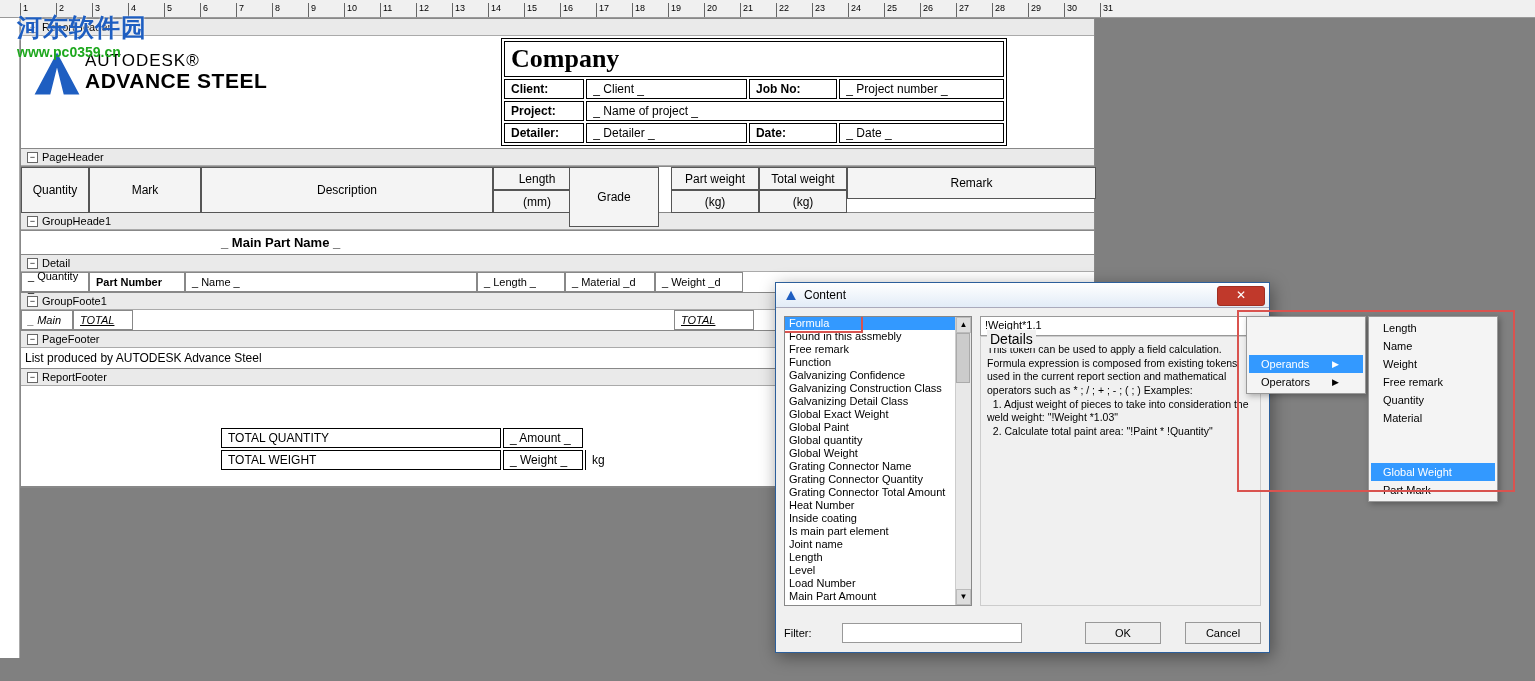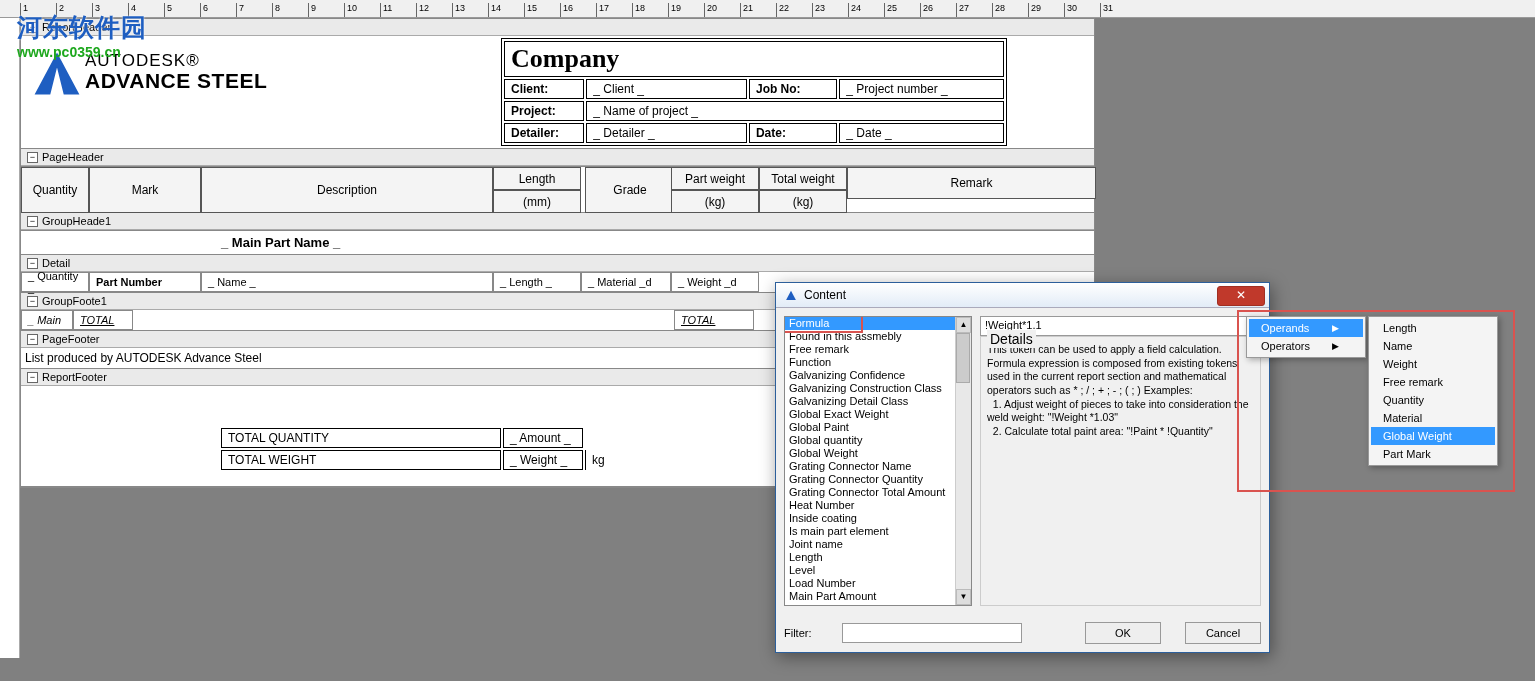--- a/index.html
+++ b/index.html
@@ -70,21 +70,21 @@
 .details-group .legend { position: absolute; top: -7px; left: 6px; background: #f0f0f0; padding: 0 3px; font-size: 14px; }
 .dialog-footer { display: flex; gap: 24px; padding: 8px; align-items: center; }
 .dialog-footer label { font-size: 11px; }
 .dialog-footer input { border: 1px solid #999; height: 20px; flex: 0 0 180px; margin-left: 6px; }
 .dialog-footer .spacer { flex: 1; }
 .dialog-footer button { width: 76px; height: 22px; font-size: 11px; border: 1px solid #999; background: #eee; cursor: pointer; }
 
 
 .menu { position: absolute; background: #f4f4f4; border: 1px solid #999; box-shadow: 2px 2px 6px rgba(0,0,0,0.3); font-size: 11px; z-index: 200; padding: 2px; }
 .menu-item { padding: 3px 24px 3px 12px; display: flex; justify-content: space-between; align-items: center; cursor: pointer; }
-.menu-item.sel { background: #3399ff; color: #fff; }
+.menu-item.sel { background: #3399ff; color: #fff; margin-top: 36px; }
 .menu-item .arrow { font-size: 9px; margin-left: 14px; }
 
 .highlight-box-big { position: absolute; top: 310px; left: 1237px; width: 278px; height: 182px; border: 2px solid #d9534f; z-index: 250; pointer-events: none; }
 </style>
 </head>
 <body>
 
 <div class="ruler" id="ruler">
     <span>1</span>
     <span>2</span>
@@ -175,21 +175,21 @@
       <span class="toggle">−</span>
       <span>PageHeader</span>
     </div>
     <div class="section-body page-header-body">
       <div class="col-table">
         <div class="col-cell" style="left:0;top:0;width:68px;height:46px">Quantity</div>
         <div class="col-cell" style="left:68px;top:0;width:112px;height:46px">Mark</div>
         <div class="col-cell" style="left:180px;top:0;width:292px;height:46px">Description</div>
         <div class="col-cell" style="left:472px;top:0;width:88px;height:23px">Length</div>
         <div class="col-cell" style="left:472px;top:23px;width:88px;height:23px">(mm)</div>
-        <div class="col-cell" style="left:564px;top:0;width:90px;height:46px">Grade</div>
+        <div class="col-cell" style="left:548px;top:0;width:90px;height:60px">Grade</div>
         <div class="col-cell" style="left:650px;top:0;width:88px;height:23px">Part weight</div>
         <div class="col-cell" style="left:650px;top:23px;width:88px;height:23px">(kg)</div>
         <div class="col-cell" style="left:738px;top:0;width:88px;height:23px">Total weight</div>
         <div class="col-cell" style="left:738px;top:23px;width:88px;height:23px">(kg)</div>
         <div class="col-cell" style="left:826px;top:0;width:249px;height:32px">Remark</div>
       </div>
     </div>
   </div>
 
   <div class="section">
@@ -200,21 +200,21 @@
     <div class="section-body group-header-body">_ Main Part Name _</div>
   </div>
 
   <div class="section">
     <div class="section-header">
       <span class="toggle">−</span>
       <span>Detail</span>
     </div>
     <div class="section-body detail-body">
       <div style="width:68px">_ Quantity _</div>
-      <div style="width:112px;font-weight:bold">Part Number</div>
+      <div style="width:96px;font-weight:bold">Part Number</div>
       <div style="width:292px">_ Name _</div>
       <div style="width:88px">_ Length _</div>
       <div style="width:90px">_ Material _d</div>
       <div style="width:88px">_ Weight _d</div>
     </div>
   </div>
 
   <div class="section">
     <div class="section-header">
       <span class="toggle">−</span>

